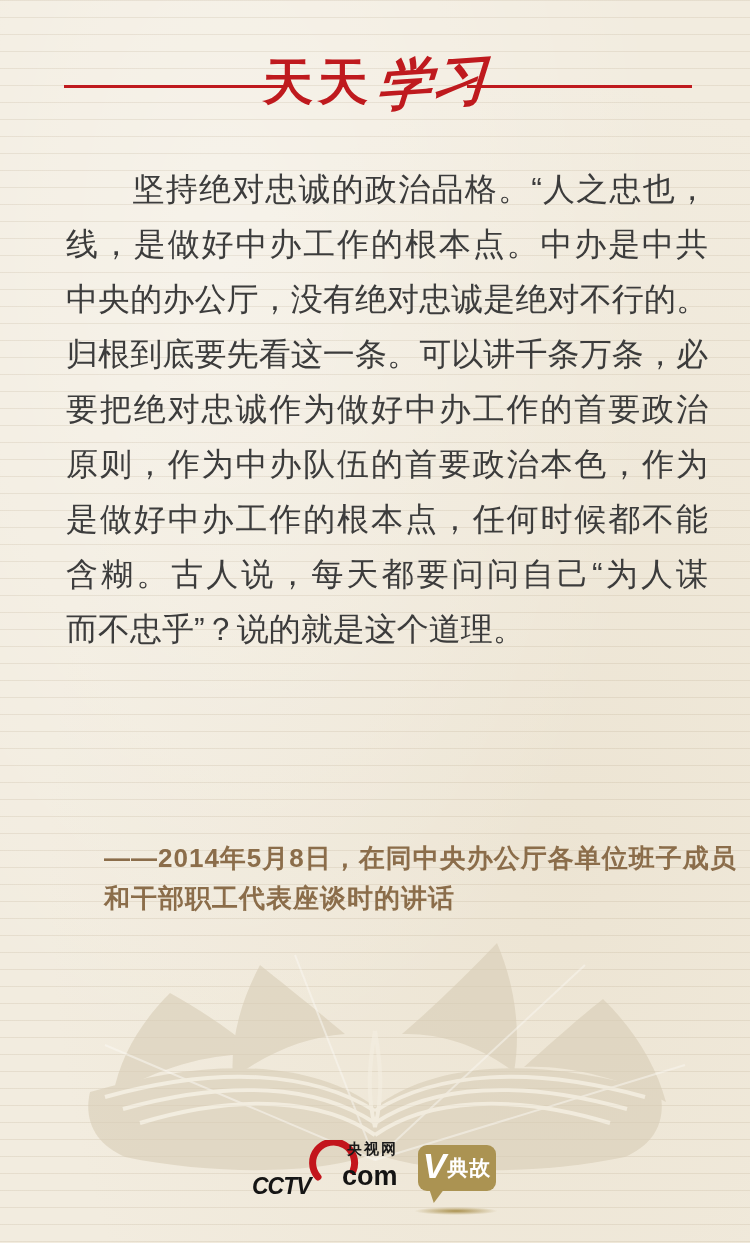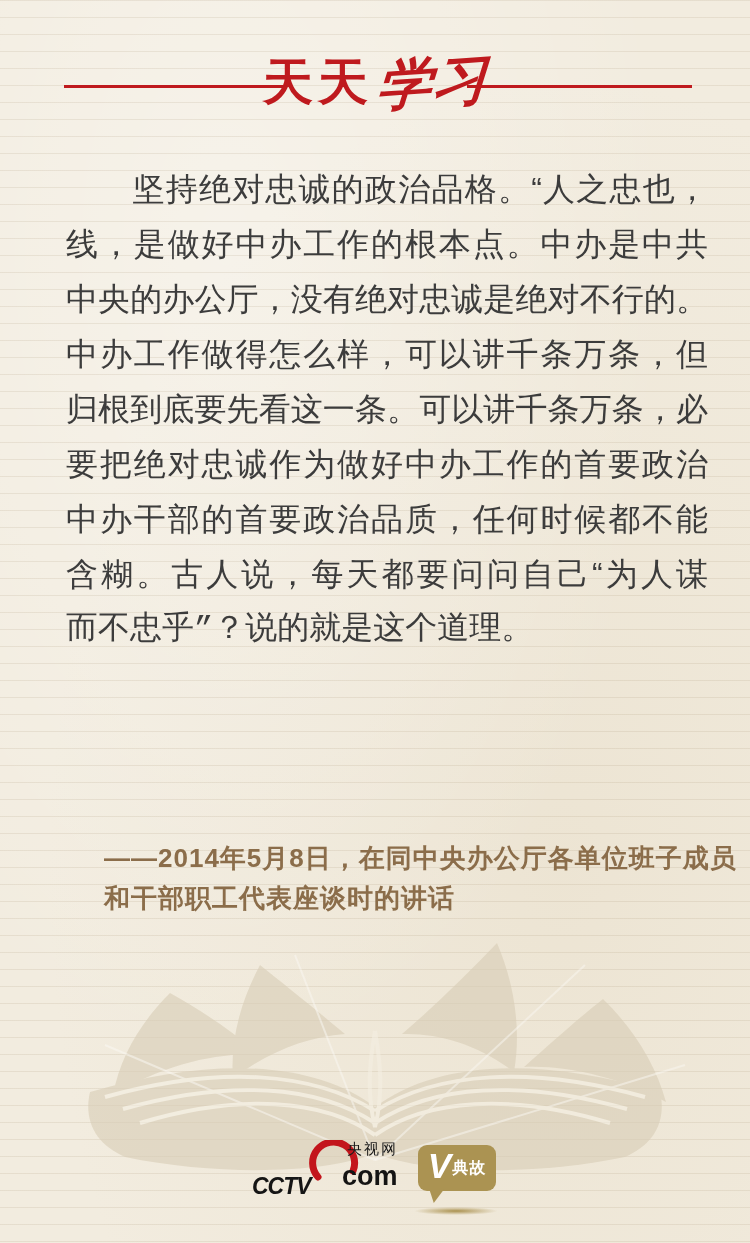--- a/index.html
+++ b/index.html
@@ -33,21 +33,21 @@
     display:inline-block;transform:rotate(-4deg) skewX(-8deg);
     position:relative;top:1px;
   }
   
   .quote{position:absolute;left:66px;top:162px;width:642px;}
   .qline{
     height:55px;line-height:55px;font-size:32px;color:#3c3c3c;
     font-weight:500;white-space:nowrap;
     text-align:justify;text-align-last:justify;
   }
-  .qline:last-child{text-align-last:left;font-family:Liberation Mono, monospace;}
+  .qline:last-child{text-align-last:left;}
   
   .attribution{position:absolute;left:62px;top:838px;width:680px;margin-left:42px;}
   .aline{
     height:40px;line-height:40px;font-size:26px;color:#8b6d4a;
     font-weight:600;white-space:nowrap;letter-spacing:1px;
   }
   
   .watermark{position:absolute;left:45px;top:935px;width:660px;height:255px;opacity:0.6;z-index:1;}
   
   .logos{
@@ -56,35 +56,35 @@
   }
   .cctv-logo{position:relative;width:152px;height:64px;margin-top:4px;}
   .cctv-swoosh{position:absolute;left:0;top:0;width:152px;height:64px;}
   .cctv-word{
     position:absolute;left:0;bottom:4px;
     font-size:23px;font-weight:800;font-style:italic;letter-spacing:-1px;
     color:#151515;
   }
   .cctv-cn{
     position:absolute;left:95px;top:0;
-    font-size:15px;font-weight:400;letter-spacing:2px;color:#1a1a1a;
+    font-size:15px;font-weight:700;letter-spacing:2px;color:#1a1a1a;
   }
   .cctv-com{
     position:absolute;left:90px;top:21px;
     font-size:27px;font-weight:700;letter-spacing:0;color:#141414;
   }
   .badge-wrap{position:relative;width:80px;height:70px;margin-top:9px;}
   .badge{
     position:absolute;left:0;top:0;width:78px;height:46px;
     background:#ab9352;border-radius:9px;
     display:flex;justify-content:center;align-items:center;gap:1px;
     color:#ffffff;
   }
   .badge-v{font-size:35px;font-weight:600;font-style:italic;position:relative;top:-2px;}
-  .badge-label{font-size:16px;font-weight:700;letter-spacing:1px;}
+  .badge-label{font-size:21px;font-weight:700;letter-spacing:1px;}
   .badge-tail{
     position:absolute;left:10px;top:44px;width:0;height:0;
     border-left:7px solid transparent;border-right:8px solid transparent;
     border-top:14px solid #ab9352;transform:skewX(-10deg);
   }
   .badge-shadow{
     position:absolute;left:-4px;top:62px;width:84px;height:8px;
     background:radial-gradient(ellipse at center, rgba(158,130,55,0.85) 0%, rgba(158,130,55,0) 70%);
   }
 </style>
@@ -97,24 +97,24 @@
   <div class="rule rule-right"></div>
   <div class="title">
     <span class="t-serif">天天</span>
     <span class="t-script">学习</span>
   </div>
 
   <main class="quote">
     <div class="qline">　　坚持绝对忠诚的政治品格。“人之忠也，</div>
     <div class="qline">线，是做好中办工作的根本点。中办是中共</div>
     <div class="qline">中央的办公厅，没有绝对忠诚是绝对不行的。</div>
-    <div class="qline">中办工作做得怎么样，可以讲千条万条，但</div>
     <div class="qline">归根到底要先看这一条。可以讲千条万条，必</div>
     <div class="qline">要把绝对忠诚作为做好中办工作的首要政治</div>
-    <div class="qline">中办干部的首要政治品质，任何时候都不能</div>
+    <div class="qline">原则，作为中办队伍的首要政治本色，作为</div>
+    <div class="qline">是做好中办工作的根本点，任何时候都不能</div>
     <div class="qline">含糊。古人说，每天都要问问自己“为人谋</div>
     <div class="qline">而不忠乎”？说的就是这个道理。</div>
   </main>
 
   <div class="attribution">
     <div class="aline">——2014年5月8日，在同中央办公厅各单位班子成员</div>
     <div class="aline">和干部职工代表座谈时的讲话</div>
   </div>
 
   <svg class="watermark" viewBox="0 0 660 255" aria-hidden="true">

